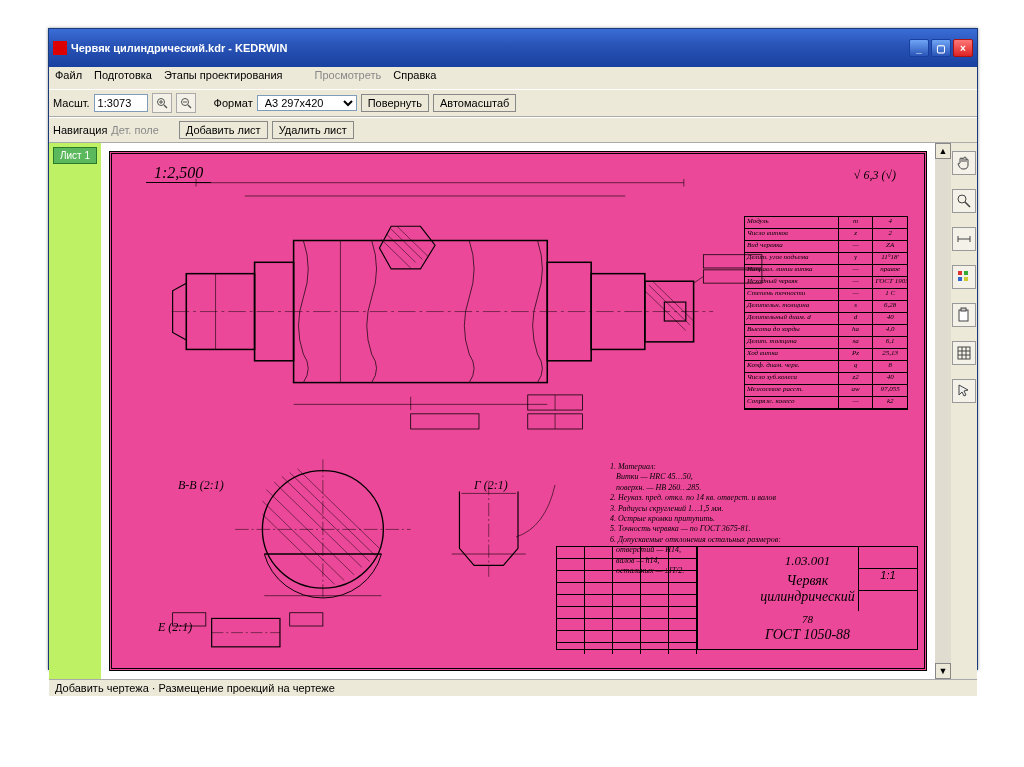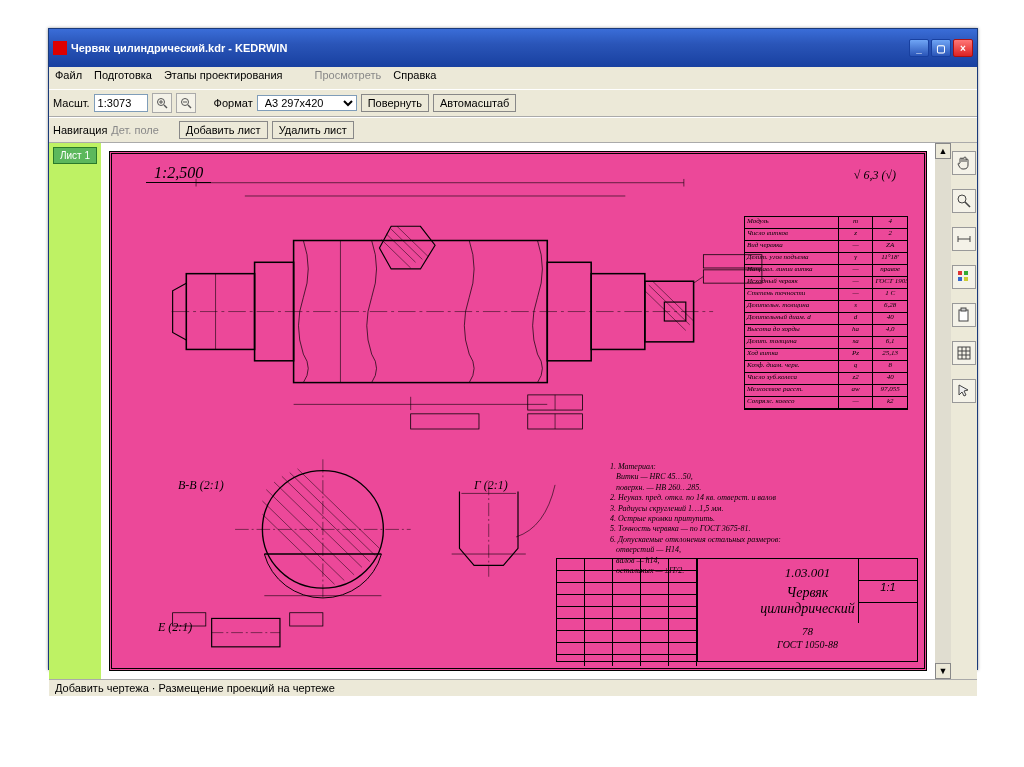--- a/index.html
+++ b/index.html
@@ -38,21 +38,21 @@
   .drawing-inner { position:absolute; left:6px; top:6px; right:6px; bottom:6px; }
   .dwg-text { position:absolute; font-family: 'Times New Roman', serif; font-style:italic; font-size:12px; color:#000; white-space:nowrap; }
   .dwg-title { font-size:16px; font-style:italic; }
   .table-box { position:absolute; border:1.5px solid #000; font-size:7px; font-family:'Times New Roman',serif; }
   .table-row { display:flex; height:11px; border-bottom:0.5px solid #000; }
   .table-cell { border-right:0.5px solid #000; padding:0 2px; overflow:hidden; white-space:nowrap; font-style:italic; }
   .table-cell:last-child { border-right:none; }
   .tc-a { flex:3; }
   .tc-b { flex:1; text-align:center; }
   .tc-c { flex:1; text-align:center; }
-  .titleblock { position:absolute; right:0; bottom:0; border:1.5px solid #000; width:360px; height:102px;text-decoration:underline; }
+  .titleblock { position:absolute; right:0; bottom:12px; border:1.5px solid #000; width:360px; height:102px;text-decoration:underline; }
   .titleblock .tb-main { position:absolute; left:140px; top:0; right:0; bottom:0; border-left:1px solid #000; }
   .tb-name { position:absolute; top:6px; left:0; right:0; text-align:center; font-style:italic; font-family:'Times New Roman',serif; }
   .tb-grid { position:absolute; left:0; top:0; width:140px; height:102px; }
   .tb-grid .r { height:11px; border-bottom:0.5px solid #000; display:flex; }
   .tb-grid .c { border-right:0.5px solid #000; font-size:7px; font-style:italic; padding:0 2px; }
   .notes { position:absolute; font-family:'Times New Roman',serif; font-style:italic; font-size:8px; line-height:1.3; }
 
   
   svg.dwg { position:absolute; left:0; top:0; width:100%; height:100%; }
   svg.dwg line, svg.dwg path, svg.dwg rect, svg.dwg circle { stroke:#000; fill:none; }
@@ -367,21 +367,21 @@
                     <div class="c" style="flex:1"></div>
                     <div class="c" style="flex:1"></div>
                   </div>
               </div>
               <div class="tb-main">
                 <div class="tb-name" style="font-size:13px;">1.03.001</div>
                 <div class="tb-name" style="top:42px; font-size:14px;">цилиндрический</div>
                 <div class="tb-name" style="top:26px; font-size:14px;">Червяк</div>
                 <div style="position:absolute; left:0; right:0; top:64px; border-top:1{px} solid #000"></div>
                 <div class="tb-name" style="top:66px; font-size:11px;">78</div>
-                <div class="tb-name" style="top:80px; font-size:10px;">ГОСТ 1050-88</div>
+                <div class="tb-name" style="top:80px; font-size:14px;">ГОСТ 1050-88</div>
 
                 <div style="position:absolute; right:0; top:0; width:58px; height:64px; border-left:1px solid #000;">
                   <div style="height:21px;border-bottom:1px solid #000"></div>
                   <div style="height:21px;border-bottom:1px solid #000; font-size:11px; text-align:center; font-style:italic">1:1</div>
                   <div style="height:21px;"></div>
                 </div>
               </div>
             </div>
 
           </div>

